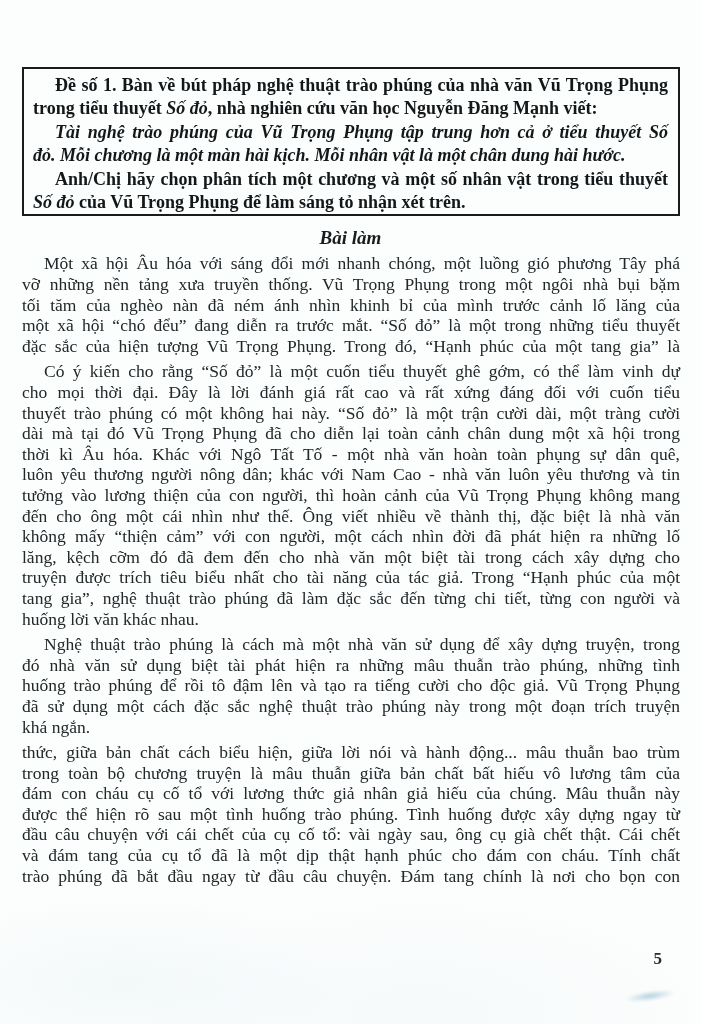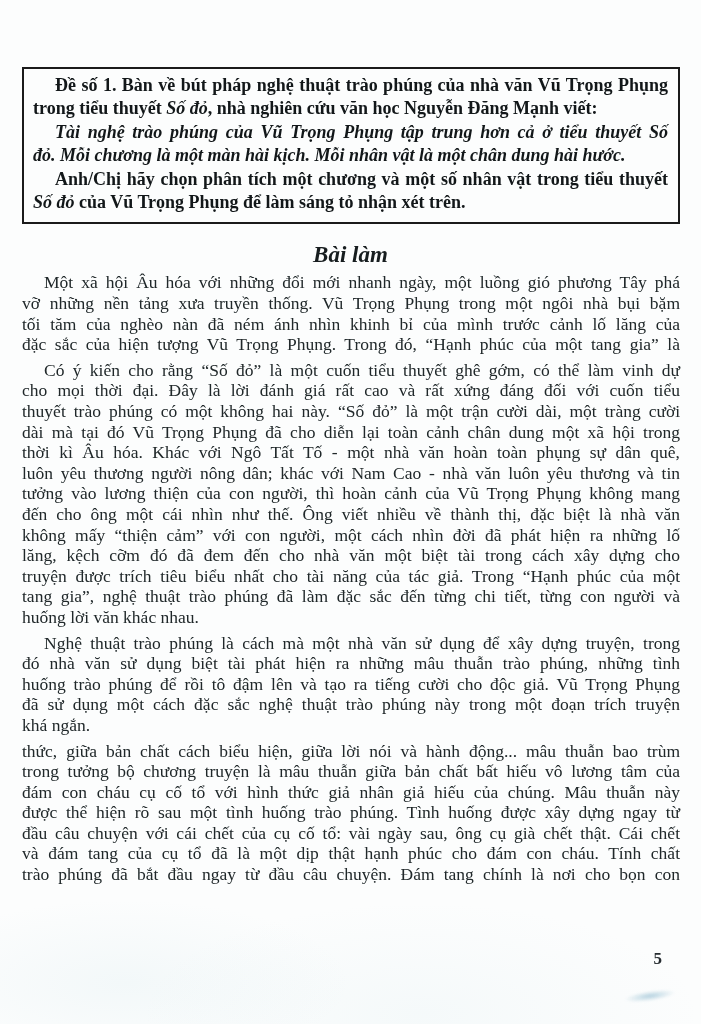--- a/index.html
+++ b/index.html
@@ -11,44 +11,44 @@
     background-image:
       radial-gradient(ellipse 320px 120px at 18% 96%, rgba(160,205,215,0.10), rgba(160,205,215,0) 70%),
       radial-gradient(ellipse 400px 160px at 60% 99%, rgba(160,205,215,0.08), rgba(160,205,215,0) 70%);
     overflow:hidden;
     font-family:"Liberation Serif","DejaVu Serif",serif;
     color:#20282a;
   }
   .prompt-box{
     margin:67px 21px 0 22px;
     border:2px solid #1b1b1b;
-    padding:5px 10px 8px 9px;
+    padding:5px 10px 0 9px;
     font-size:18px;
     line-height:23.4px;
     font-weight:bold;
     color:#121719;
   }
   .line{
     text-align:justify;
     text-align-last:justify;
     text-justify:inter-word;
     white-space:normal;
   }
   .line.lastline{
     text-align:left;
     text-align-last:left;
   }
   .line.indent{ text-indent:22px; }
   .seg-i{ font-style:italic; }
   .heading{
-    margin-top:18px;
+    margin-top:11px;
     text-align:center;
     font-weight:bold;
     font-style:italic;
-    font-size:23px;
+    font-size:19px;
     color:#171d1f;
   }
   .bodytext{
     margin:4px 21px 0 22px;
     font-size:17.5px;
     line-height:20.6px;
   }
   .para + .para{ margin-top:5px; }
   .page-number{
     position:absolute;
@@ -81,23 +81,24 @@
       <div class="line indent"><span class="seg-i">Tài nghệ trào phúng của Vũ Trọng Phụng tập trung hơn cả ở tiểu thuyết Số</span></div>
       <div class="line lastline"><span class="seg-i">đỏ. Mỗi chương là một màn hài kịch. Mỗi nhân vật là một chân dung hài hước.</span></div>
       <div class="line indent"><span>Anh/Chị hãy chọn phân tích một chương và một số nhân vật trong tiểu thuyết</span></div>
       <div class="line lastline"><span class="seg-i">Số đỏ</span><span> của Vũ Trọng Phụng để làm sáng tỏ nhận xét trên.</span></div>
     </div>
 
   <div class="heading">Bài làm</div>
 
   <div class="bodytext" id="bodyText">
       <div class="para">
-        <div class="line indent">Một xã hội Âu hóa với những đổi mới nhanh ngày, một luồng gió phương Tây phá</div>
+        <div class="line indent">Một xã hội Âu hóa với sáng đổi mới nhanh chóng, một luồng gió phương Tây phá</div>
         <div class="line">vỡ những nền tảng xưa truyền thống. Vũ Trọng Phụng trong một ngôi nhà bụi bặm</div>
         <div class="line">tối tăm của nghèo nàn đã ném ánh nhìn khinh bỉ của mình trước cảnh lố lăng của</div>
+        <div class="line">một xã hội “chó đểu” đang diễn ra trước mắt. “Số đỏ” là một trong những tiểu thuyết</div>
         <div class="line">đặc sắc của hiện tượng Vũ Trọng Phụng. Trong đó, “Hạnh phúc của một tang gia” là</div>
       </div>
       <div class="para">
         <div class="line indent">Có ý kiến cho rằng “Số đỏ” là một cuốn tiểu thuyết ghê gớm, có thể làm vinh dự</div>
         <div class="line">cho mọi thời đại. Đây là lời đánh giá rất cao và rất xứng đáng đối với cuốn tiểu</div>
         <div class="line">thuyết trào phúng có một không hai này. “Số đỏ” là một trận cười dài, một tràng cười</div>
         <div class="line">dài mà tại đó Vũ Trọng Phụng đã cho diễn lại toàn cảnh chân dung một xã hội trong</div>
         <div class="line">thời kì Âu hóa. Khác với Ngô Tất Tố - một nhà văn hoàn toàn phụng sự dân quê,</div>
         <div class="line">luôn yêu thương người nông dân; khác với Nam Cao - nhà văn luôn yêu thương và tin</div>
         <div class="line">tưởng vào lương thiện của con người, thì hoàn cảnh của Vũ Trọng Phụng không mang</div>
@@ -110,22 +111,22 @@
       </div>
       <div class="para">
         <div class="line indent">Nghệ thuật trào phúng là cách mà một nhà văn sử dụng để xây dựng truyện, trong</div>
         <div class="line">đó nhà văn sử dụng biệt tài phát hiện ra những mâu thuẫn trào phúng, những tình</div>
         <div class="line">huống trào phúng để rồi tô đậm lên và tạo ra tiếng cười cho độc giả. Vũ Trọng Phụng</div>
         <div class="line">đã sử dụng một cách đặc sắc nghệ thuật trào phúng này trong một đoạn trích truyện</div>
         <div class="line lastline">khá ngắn.</div>
       </div>
       <div class="para">
         <div class="line">thức, giữa bản chất cách biểu hiện, giữa lời nói và hành động... mâu thuẫn bao trùm</div>
-        <div class="line">trong tưởng bộ chương truyện là mâu thuẫn giữa bản chất bất hiếu vô lương tâm của</div>
-        <div class="line">đám con cháu cụ cố tổ với hình thức giả nhân giả hiếu của chúng. Mâu thuẫn này</div>
+        <div class="line">trong toàn bộ chương truyện là mâu thuẫn giữa bản chất bất hiếu vô lương tâm của</div>
+        <div class="line">đám con cháu cụ cố tổ với lương thức giả nhân giả hiếu của chúng. Mâu thuẫn này</div>
         <div class="line">được thể hiện rõ sau một tình huống trào phúng. Tình huống được xây dựng ngay từ</div>
         <div class="line">đầu câu chuyện với cái chết của cụ cố tổ: vài ngày sau, ông cụ già chết thật. Cái chết</div>
         <div class="line">và đám tang của cụ tổ đã là một dịp thật hạnh phúc cho đám con cháu. Tính chất</div>
         <div class="line">trào phúng đã bắt đầu ngay từ đầu câu chuyện. Đám tang chính là nơi cho bọn con</div>
       </div>
     </div>
 
   <div class="page-number">5</div>
 
   <div class="smudge"></div>

